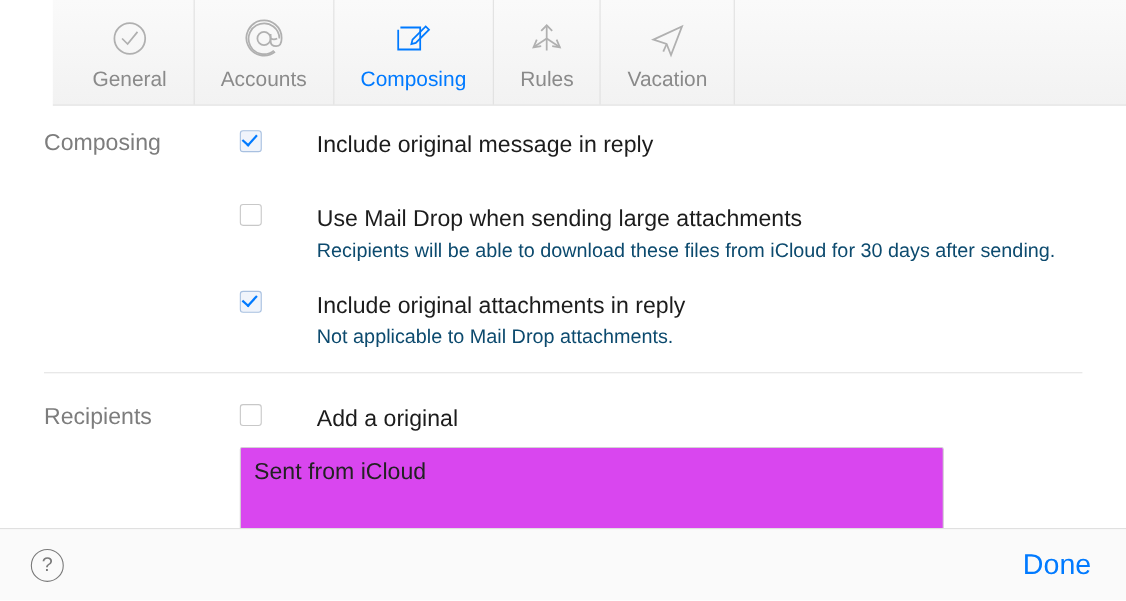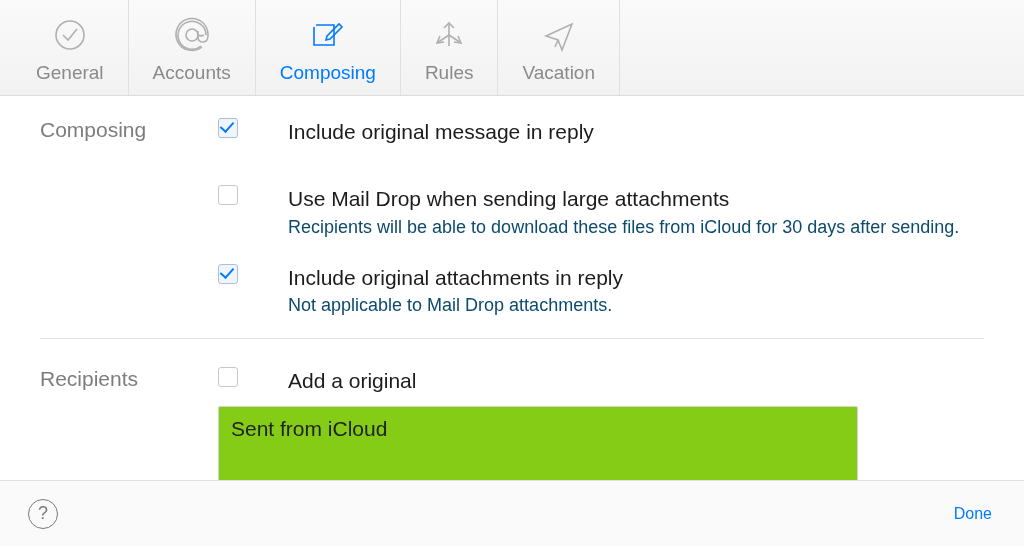--- a/index.html
+++ b/index.html
@@ -18,20 +18,21 @@
       flex-direction: column;
     }
     
     .tabbar {
       height: 96px;
       background: linear-gradient(#fafafa, #f2f2f2);
       border-bottom: 1px solid #dcdcdc;
       display: flex;
       align-items: stretch;
       padding-left: 12px;
+      margin-left: 48px;
     }
     .tab {
       min-width: 96px;
       padding: 10px 24px 8px 24px;
       display: flex;
       flex-direction: column;
       align-items: center;
       justify-content: center;
       gap: 6px;
       border-right: 1px solid #e0e0e0;
@@ -140,21 +141,21 @@
       height: 92px;
       border: 1px solid #d2d2d2;
       border-radius: 2px;
       margin-top: 6px;
       font-size: 21px;
       color: #222;
       padding: 10px 12px;
       resize: none;
       font-family: inherit;
       outline: none;
-      background: #84cc16;
+      background: #d946ef;
     }
     
     .footer {
       height: 66px;
       border-top: 1px solid #e0e0e0;
       background: #fafafa;
       display: flex;
       align-items: center;
       justify-content: space-between;
       padding: 0 28px;
@@ -166,21 +167,21 @@
       border-radius: 50%;
       display: flex;
       align-items: center;
       justify-content: center;
       color: #7a7a7a;
       font-size: 18px;
       font-weight: 500;
       cursor: pointer;
     }
     .done-btn {
-      font-size: 16px;
+      font-size: 26px;
       color: #007aff;
       font-weight: 500;
       cursor: pointer;
       padding: 6px 4px;
       text-align: right;
     }
   </style>
 </head>
 <body>
 

